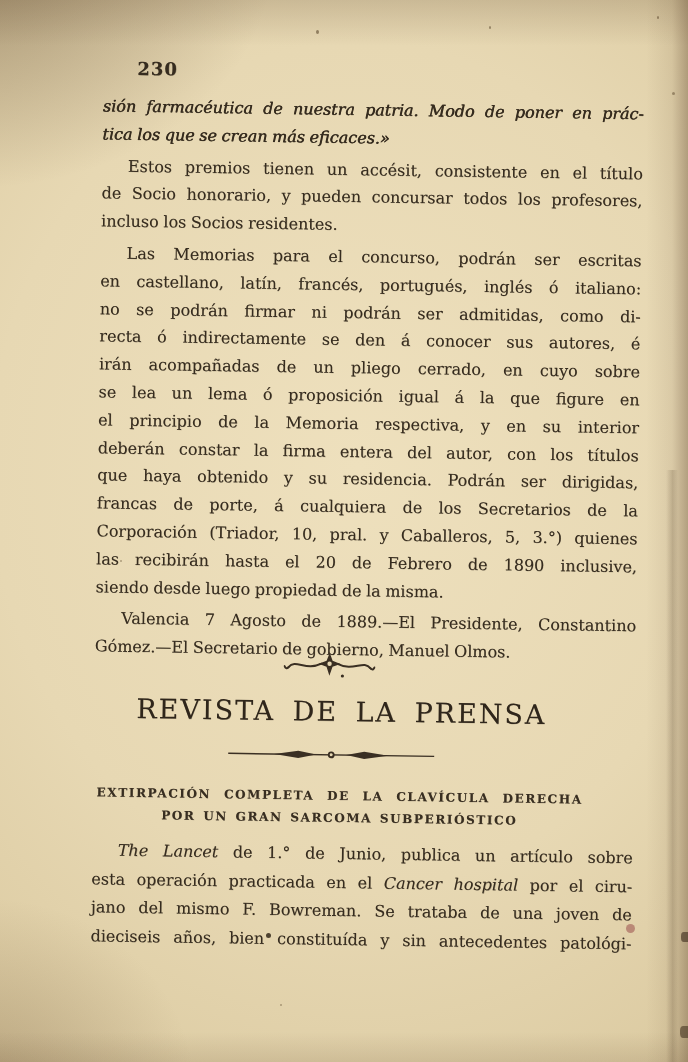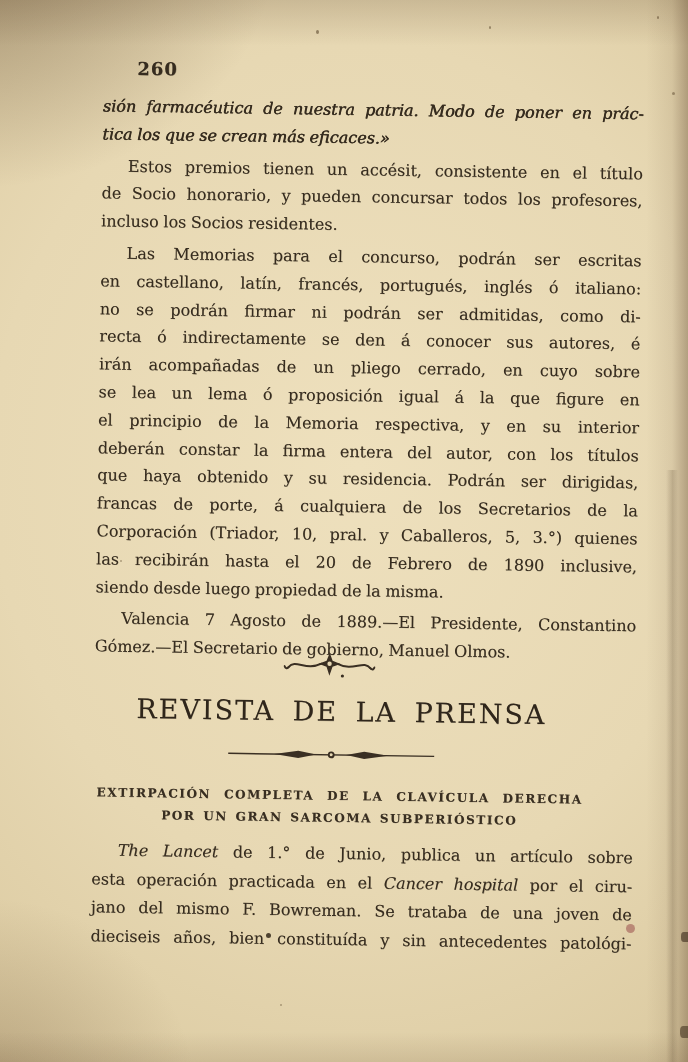--- a/index.html
+++ b/index.html
@@ -79,21 +79,21 @@
   <div class="speck" style="left:672px;top:92px;width:3px;height:3px;background:rgba(80,60,35,.45);"></div>
   <div class="speck" style="left:120px;top:560px;width:2px;height:2px;background:rgba(80,60,35,.4);"></div>
   <div class="speck" style="left:280px;top:1004px;width:2px;height:2px;background:rgba(80,60,35,.4);"></div>
   <div class="speck" style="left:266px;top:933px;width:5px;height:5px;background:rgba(52,40,26,.85);"></div>
   <div class="speck" style="left:626px;top:924px;width:9px;height:9px;background:rgba(164,98,90,.65);"></div>
   <div class="speck" style="left:681px;top:932px;width:7px;height:10px;background:rgba(58,42,26,.6);border-radius:40% 0 0 40%;"></div>
   <div class="speck" style="left:680px;top:1026px;width:8px;height:12px;background:rgba(58,42,26,.55);border-radius:40% 0 0 40%;"></div>
 
   <div class="content">
 
-    <div class="pagenum">260</div>
+    <div class="pagenum">230</div>
 
     <div class="textblock maintext">
         <div class="para italic">
           <div class="line"><span>sión farmacéutica de nuestra patria. Modo de poner en prác-</span></div>
           <div class="line endline"><span>tica los que se crean más eficaces.»</span></div>
         </div>
         <div class="para">
           <div class="line indent"><span>Estos premios tienen un accésit, consistente en el título</span></div>
           <div class="line"><span>de Socio honorario, y pueden concursar todos los profesores,</span></div>
           <div class="line endline"><span>incluso los Socios residentes.</span></div>

